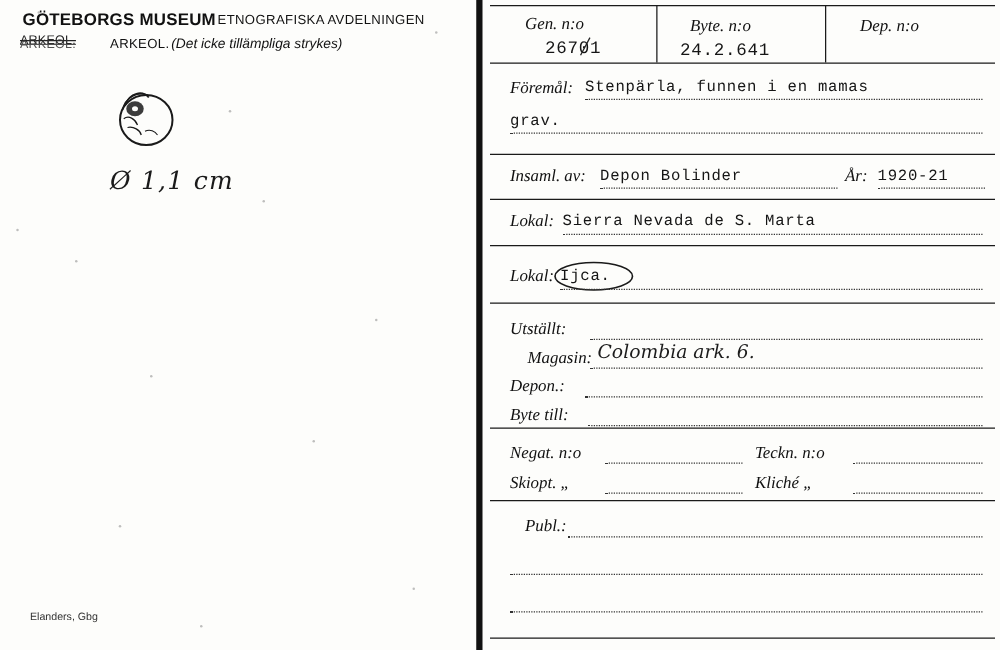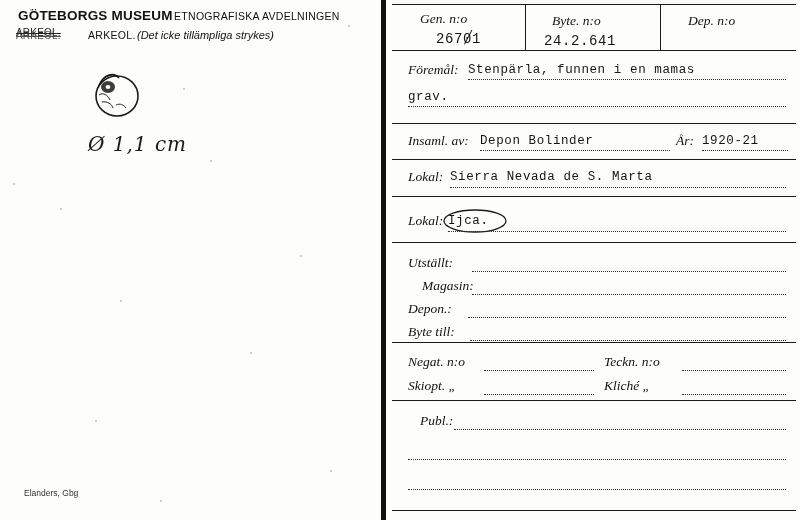--- a/index.html
+++ b/index.html
@@ -269,20 +269,21 @@
     <svg style="position:absolute; left:50px; top:208px; width:66px; height:26px;" viewBox="0 0 66 26">
       <ellipse cx="33" cy="13" rx="31" ry="11" fill="none" stroke="#1a1a1a" stroke-width="1.3"></ellipse>
     </svg>
     <div class="dotline" style="left:56px; top:231px; width:338px;"></div>
 
     <div class="flabel" style="left:16px; top:255px;">Utställt:</div>
     <div class="typed" style="left:80px; top:256px;"></div>
     <div class="dotline" style="left:80px; top:271px; width:314px;"></div>
 
     <div class="flabel" style="left:16px; top:278px;margin-left:14px;">Magasin:</div>
+    <div class="hw" style="left:86px; top:272px; font-size:15px;">Colombia ark. 6.</div>
     <div class="dotline" style="left:80px; top:294px; width:314px;"></div>
 
     <div class="flabel" style="left:16px; top:301px;">Depon.:</div>
     <div class="typed" style="left:76px; top:302px;"></div>
     <div class="dotline" style="left:76px; top:317px; width:318px;"></div>
 
     <div class="flabel" style="left:16px; top:324px;">Byte till:</div>
     <div class="typed" style="left:78px; top:325px;"></div>
     <div class="dotline" style="left:78px; top:340px; width:316px;"></div>
 

